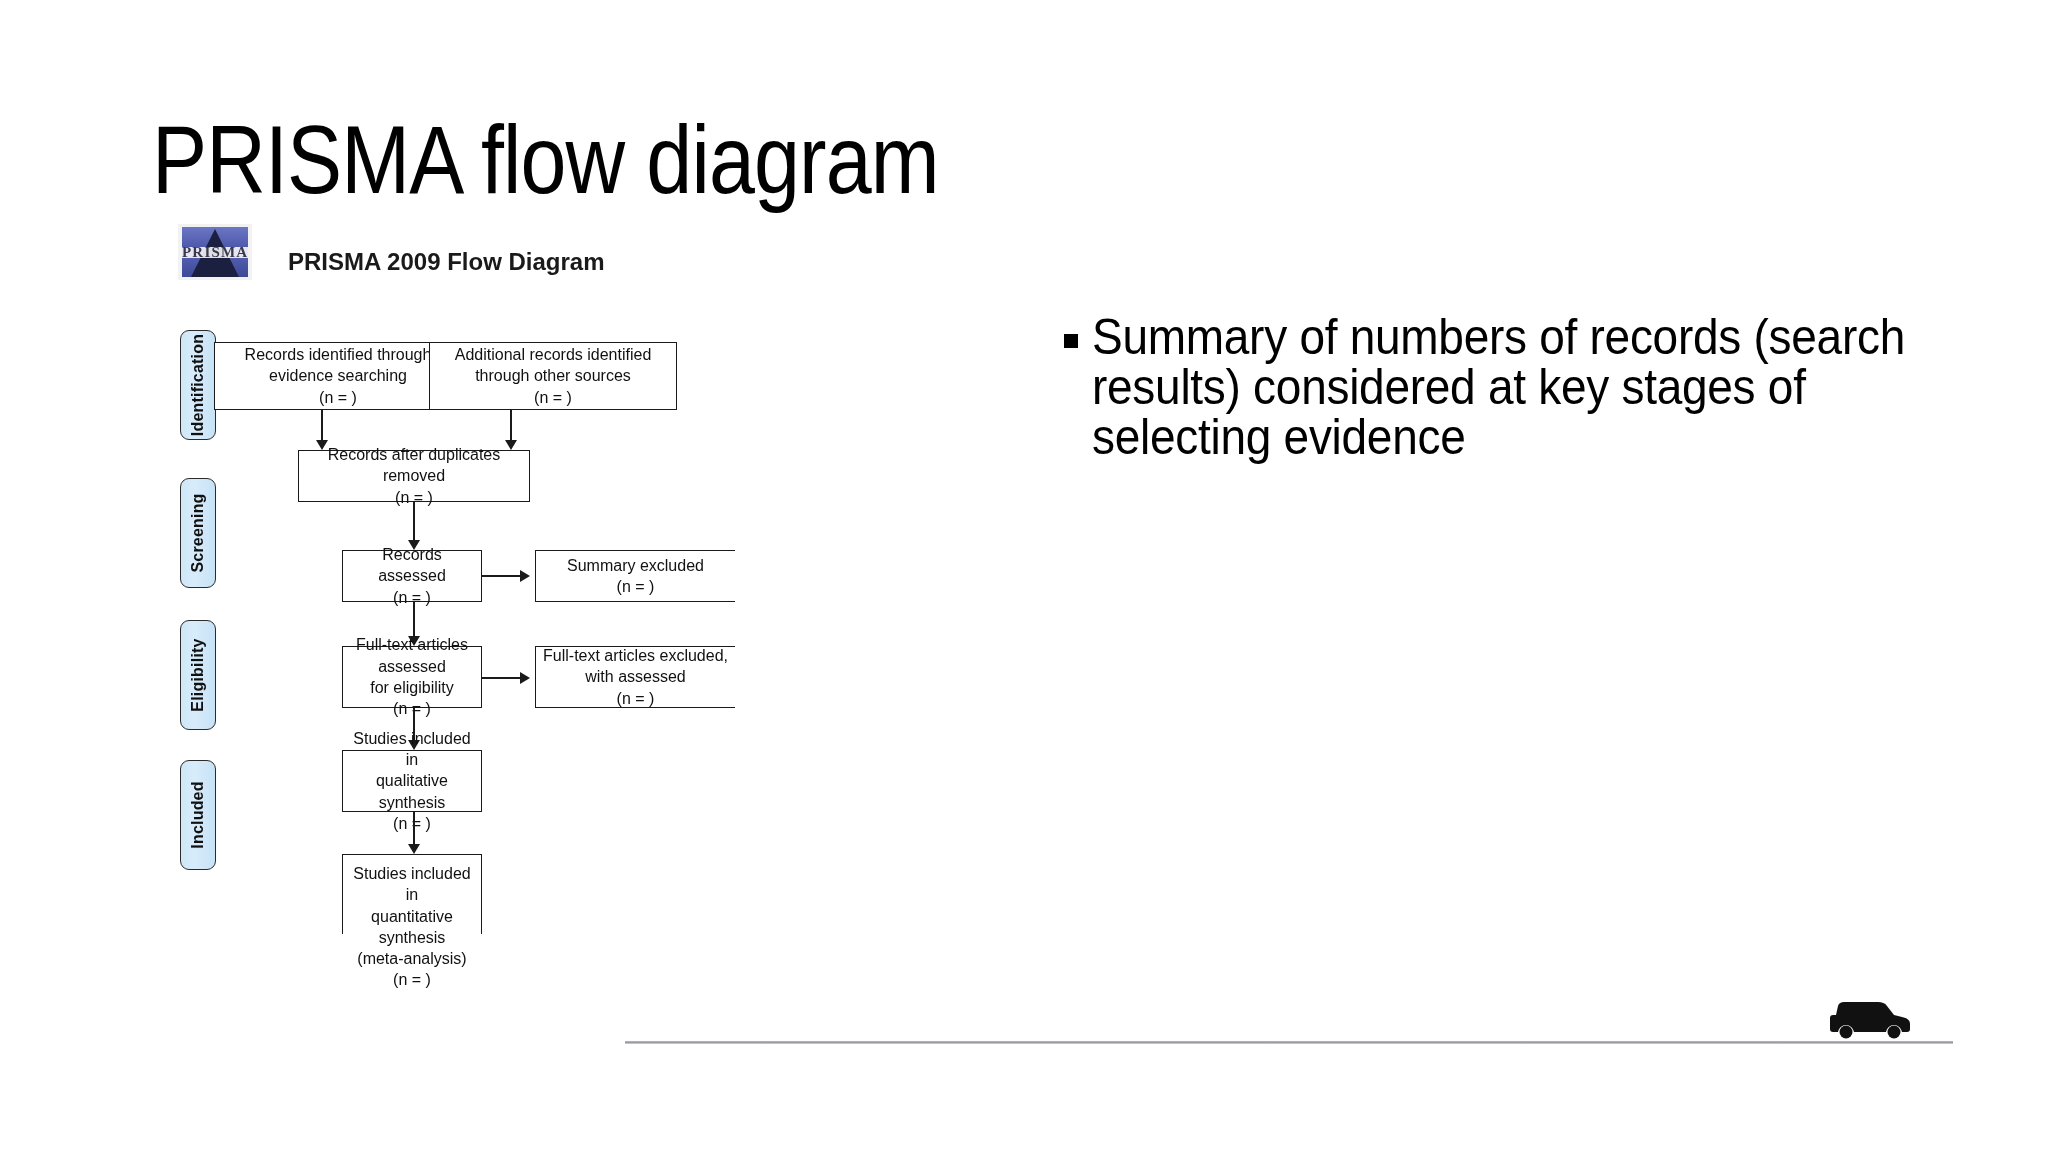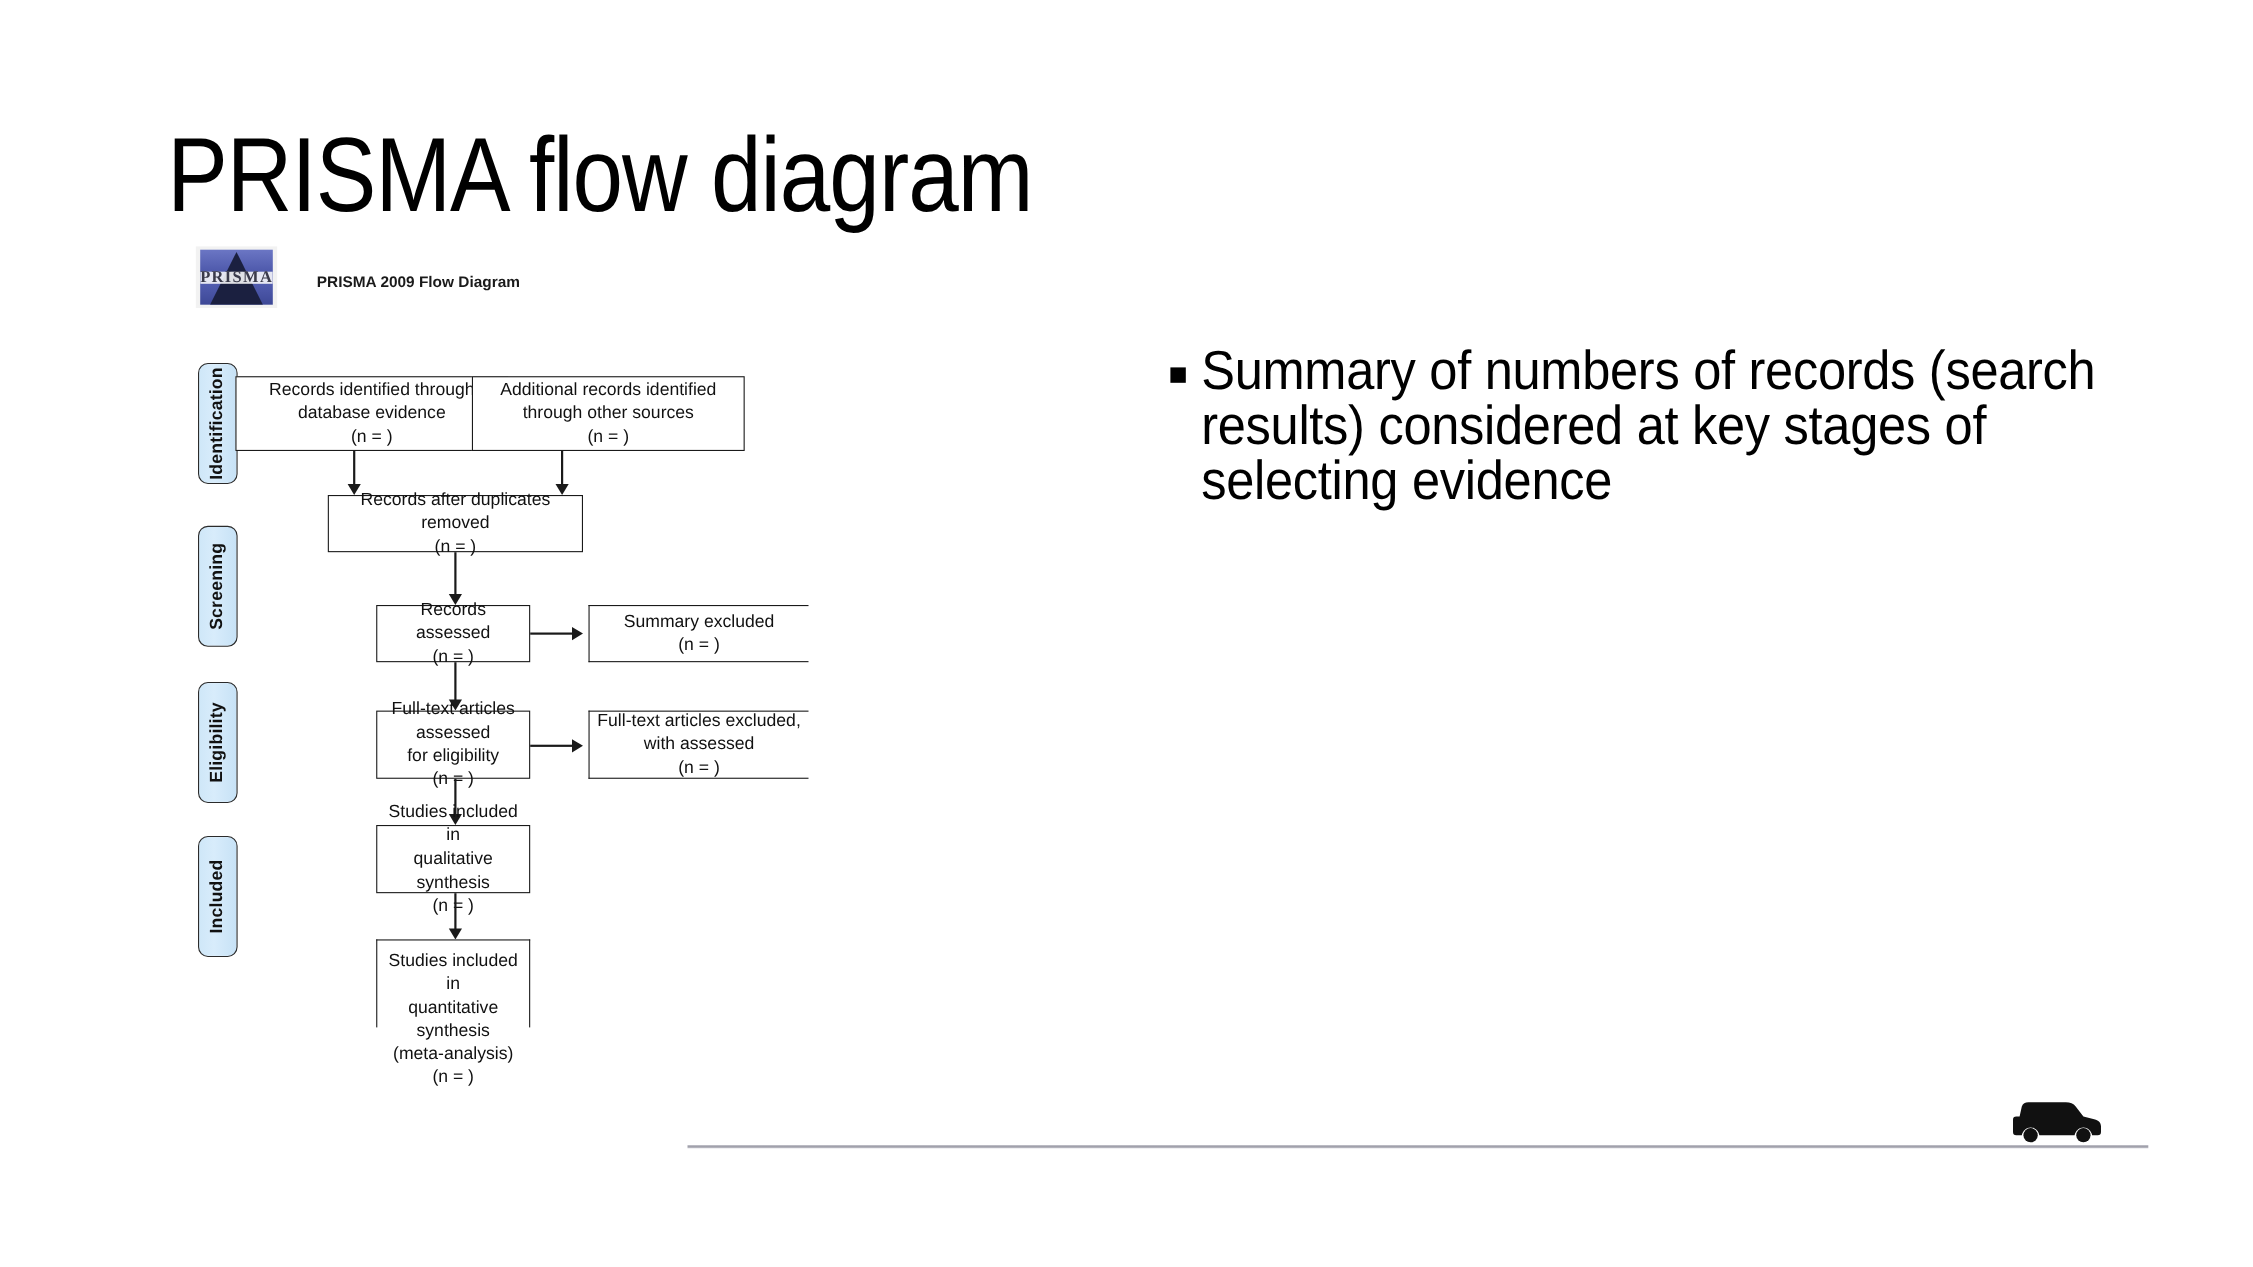--- a/index.html
+++ b/index.html
@@ -86,21 +86,21 @@
     letter-spacing: 1.2px;
     color: #3a3a4a;
     font-family: "Liberation Serif", serif;
   }
 
   
   #diagram-caption {
     position: absolute;
     left: 288px;
     top: 248px;
-    font-size: 14px;
+    font-size: 24px;
     font-weight: 700;
     color: #1a1a1a;
     white-space: nowrap;
   }
 
   
   #flow-diagram {
     position: absolute;
     left: 180px;
     top: 330px;
@@ -249,21 +249,21 @@
     <div class="stage-label" style="left:0px; top:290px; height:110px;">
       <span class="stage-text">Eligibility</span>
     </div>
     <div class="stage-label" style="left:0px; top:430px; height:110px;">
       <span class="stage-text">Included</span>
     </div>
 
     <div class="flow-box" style="left:34px; top:12px; width:248px; height:68px;">
       <div>
         <span>Records identified through</span><br>
-        <span>database evidence</span><br>
+        <span>evidence searching</span><br>
         <span>(n =   )</span>
       </div>
     </div>
 
     <div class="flow-box" style="left:249px; top:12px; width:248px; height:68px;">
       <div>
         <span>Additional records identified</span><br>
         <span>through other sources</span><br>
         <span>(n =   )</span>
       </div>

